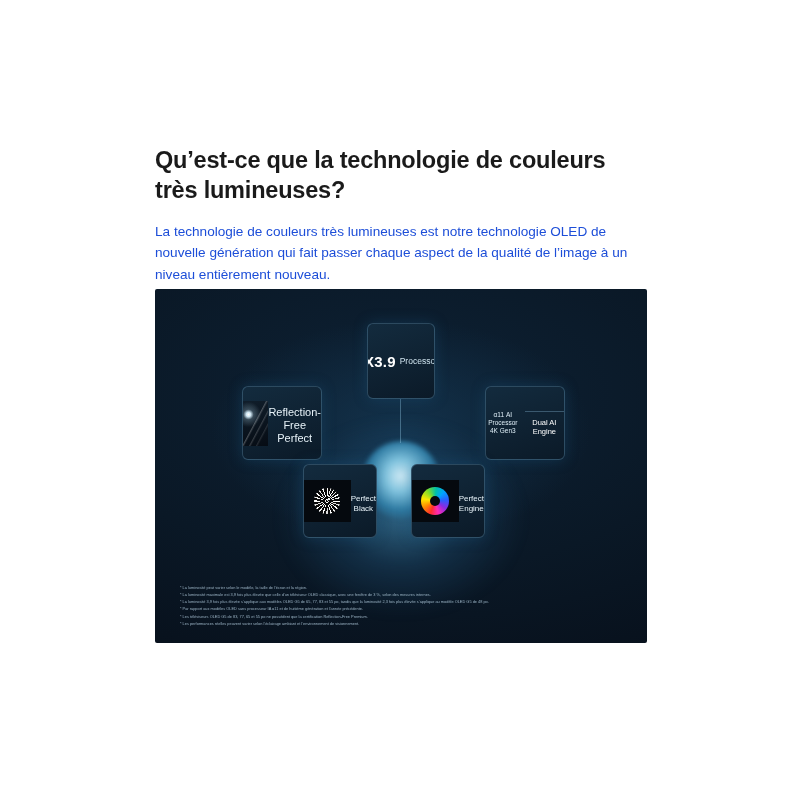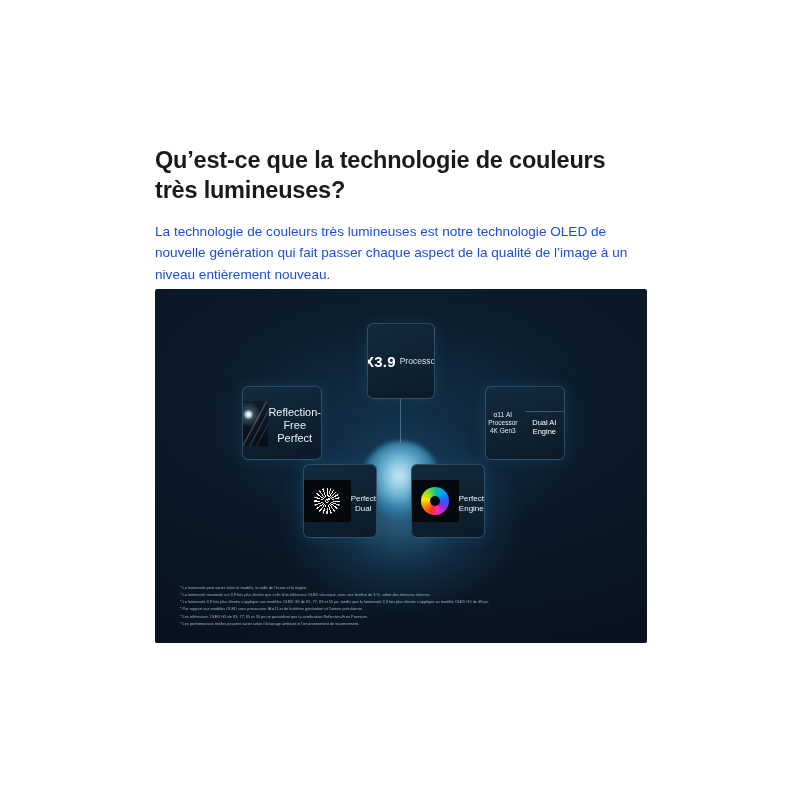--- a/index.html
+++ b/index.html
@@ -306,21 +306,21 @@
       </div>
       <div class="dual">Dual AI Engine</div>
     </div>
 
     <div class="tile tile-bl">
       <div class="thumb">
         <div class="burst"></div>
       </div>
       <div class="tile-label">
         <span>Perfect</span><br>
-        <span>Dual</span>
+        <span>Black</span>
       </div>
     </div>
 
     <div class="tile tile-br">
       <div class="thumb">
         <div class="wheel"></div>
       </div>
       <div class="tile-label">
         <span>Perfect</span><br>
         <span>Engine</span>

